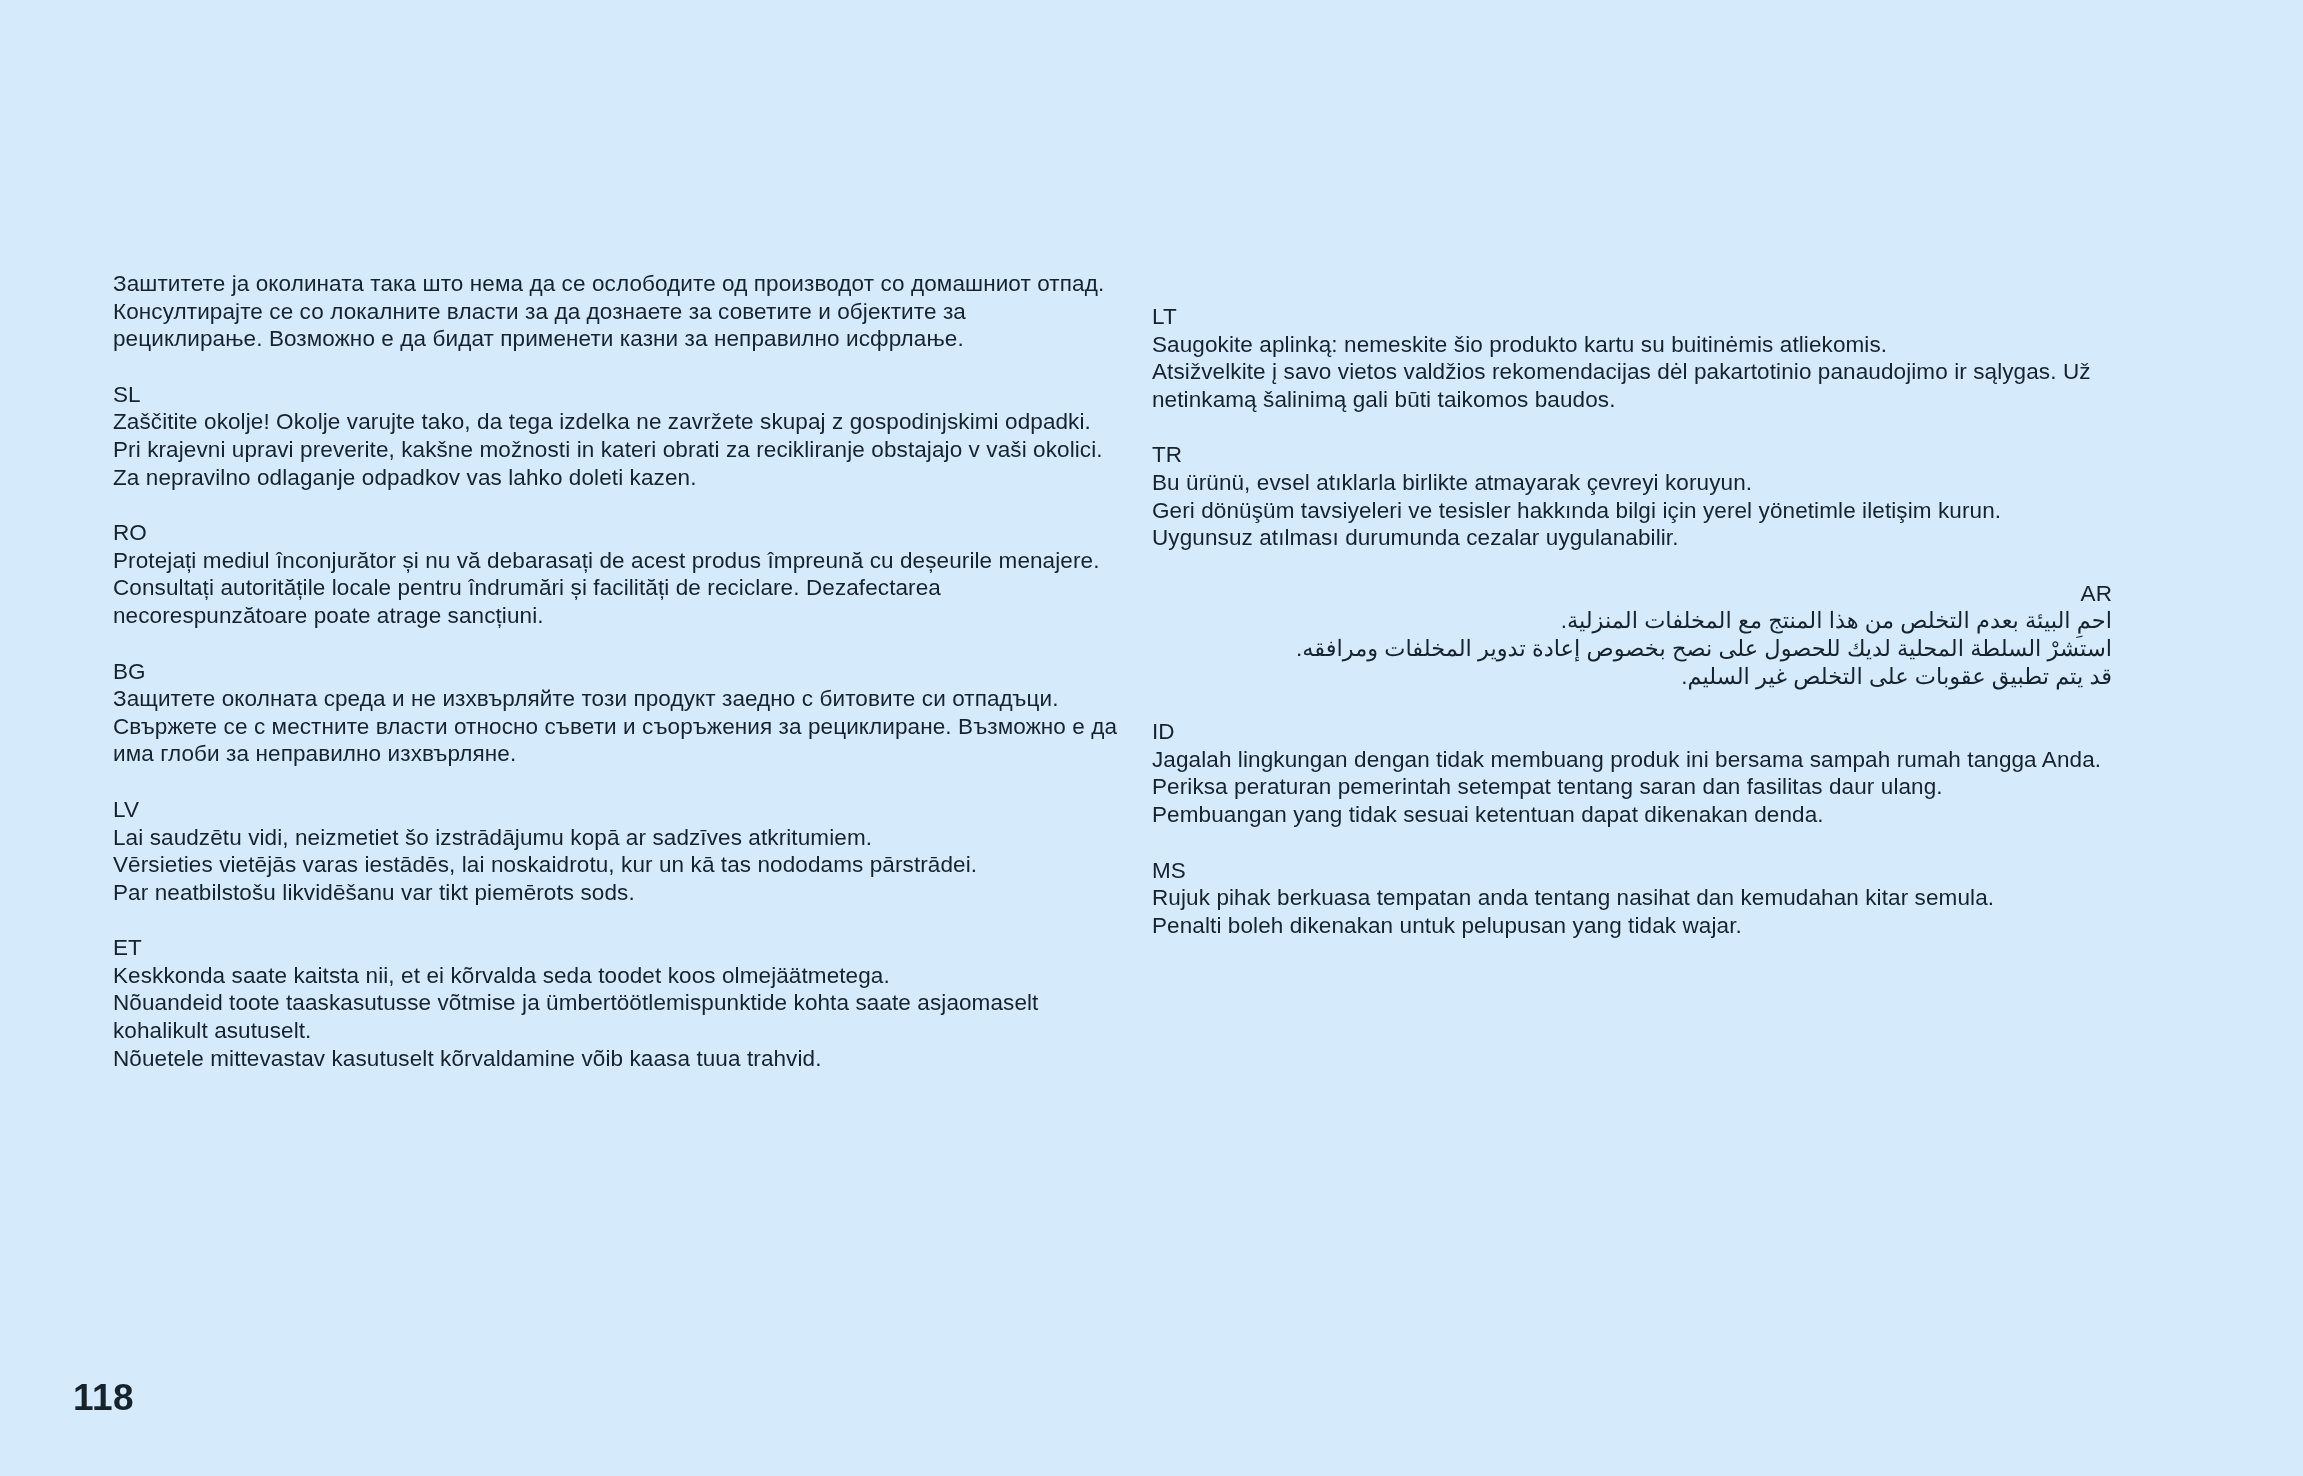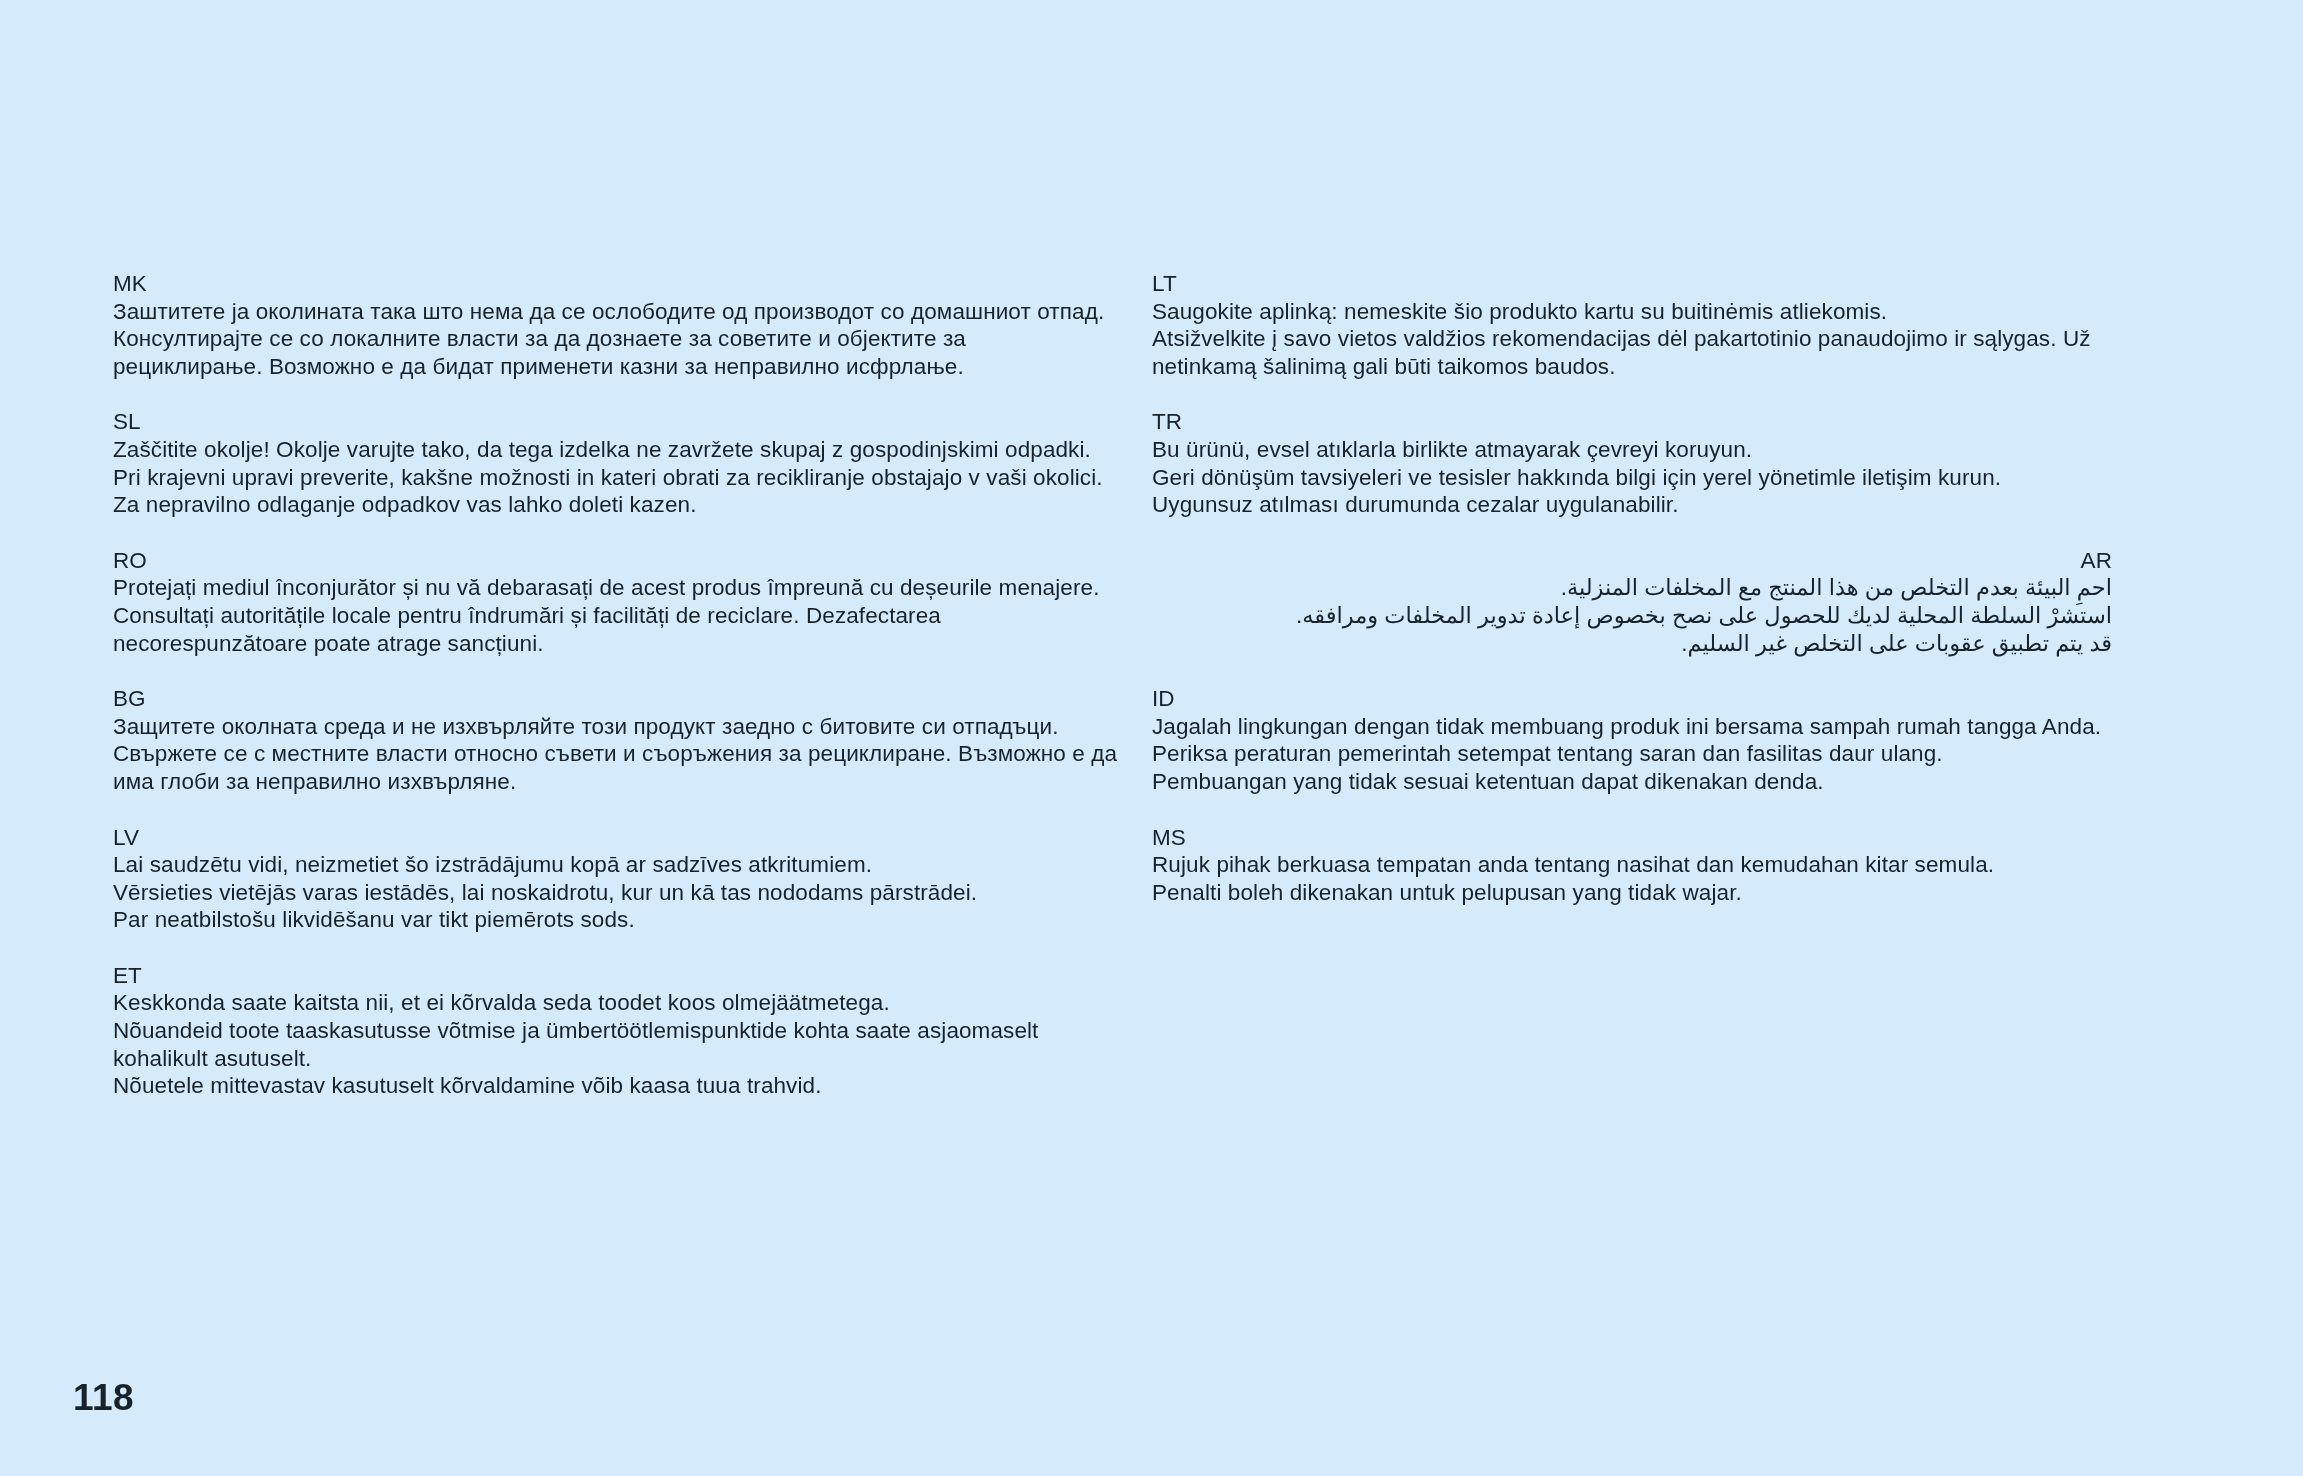--- a/index.html
+++ b/index.html
@@ -26,20 +26,21 @@
     line-height: 27.6px;
     letter-spacing: 0.1px;
   }
   .col-left {
     left: 113px;
     width: 1005px;
   }
   .col-right {
     left: 1152px;
     width: 960px;
+    margin-top: 33px;
   }
   .lang-section {
     margin: 0 0 28px 0;
   }
   .lang-code {
     margin: 0;
   }
   .lang-section p {
     margin: 0;
   }
@@ -58,21 +59,20 @@
   }
 </style>
 </head>
 <body>
 
 <div class="page">
 
   <div class="col col-left">
 
     <div class="lang-section">
-      <p class="lang-code">MK</p>
       <p>Заштитете ја околината така што нема да се ослободите од производот со домашниот отпад.</p>
       <p>Консултирајте се со локалните власти за да дознаете за советите и објектите за рециклирање. Возможно е да бидат применети казни за неправилно исфрлање.</p>
     </div>
 
     <div class="lang-section">
       <p class="lang-code">SL</p>
       <p>Zaščitite okolje! Okolje varujte tako, da tega izdelka ne zavržete skupaj z gospodinjskimi odpadki.</p>
       <p>Pri krajevni upravi preverite, kakšne možnosti in kateri obrati za recikliranje obstajajo v vaši okolici. Za nepravilno odlaganje odpadkov vas lahko doleti kazen.</p>
     </div>
 

